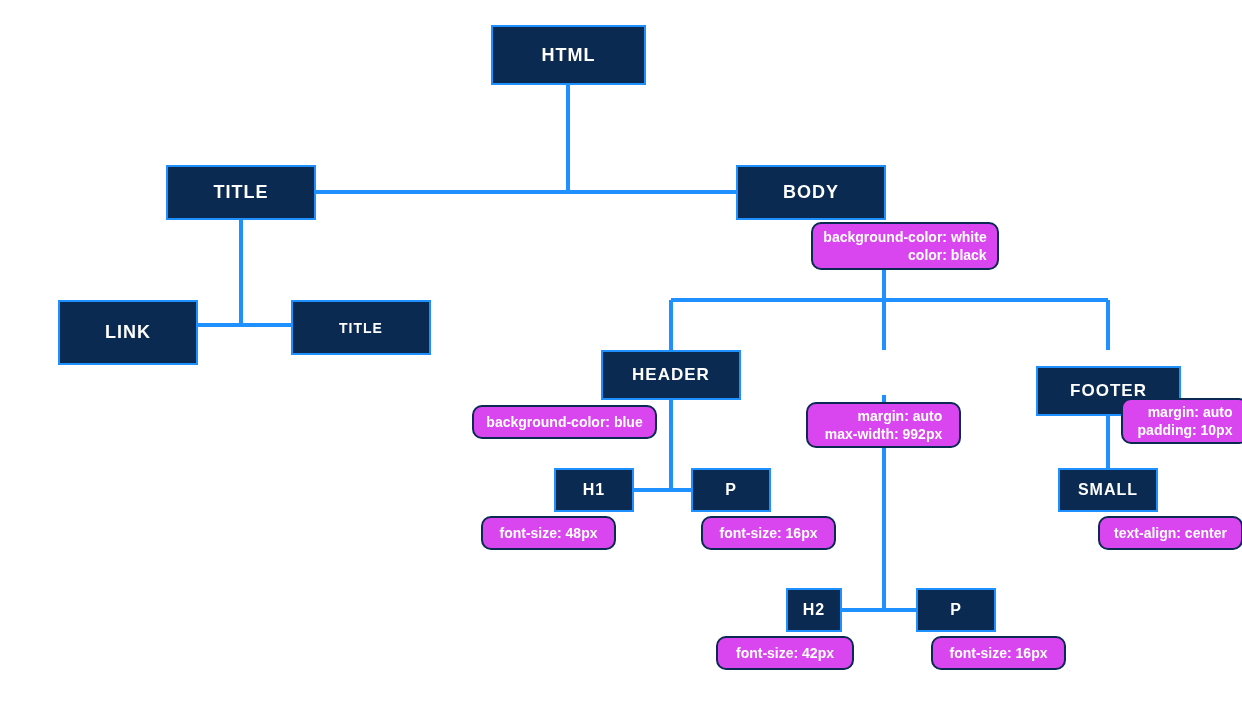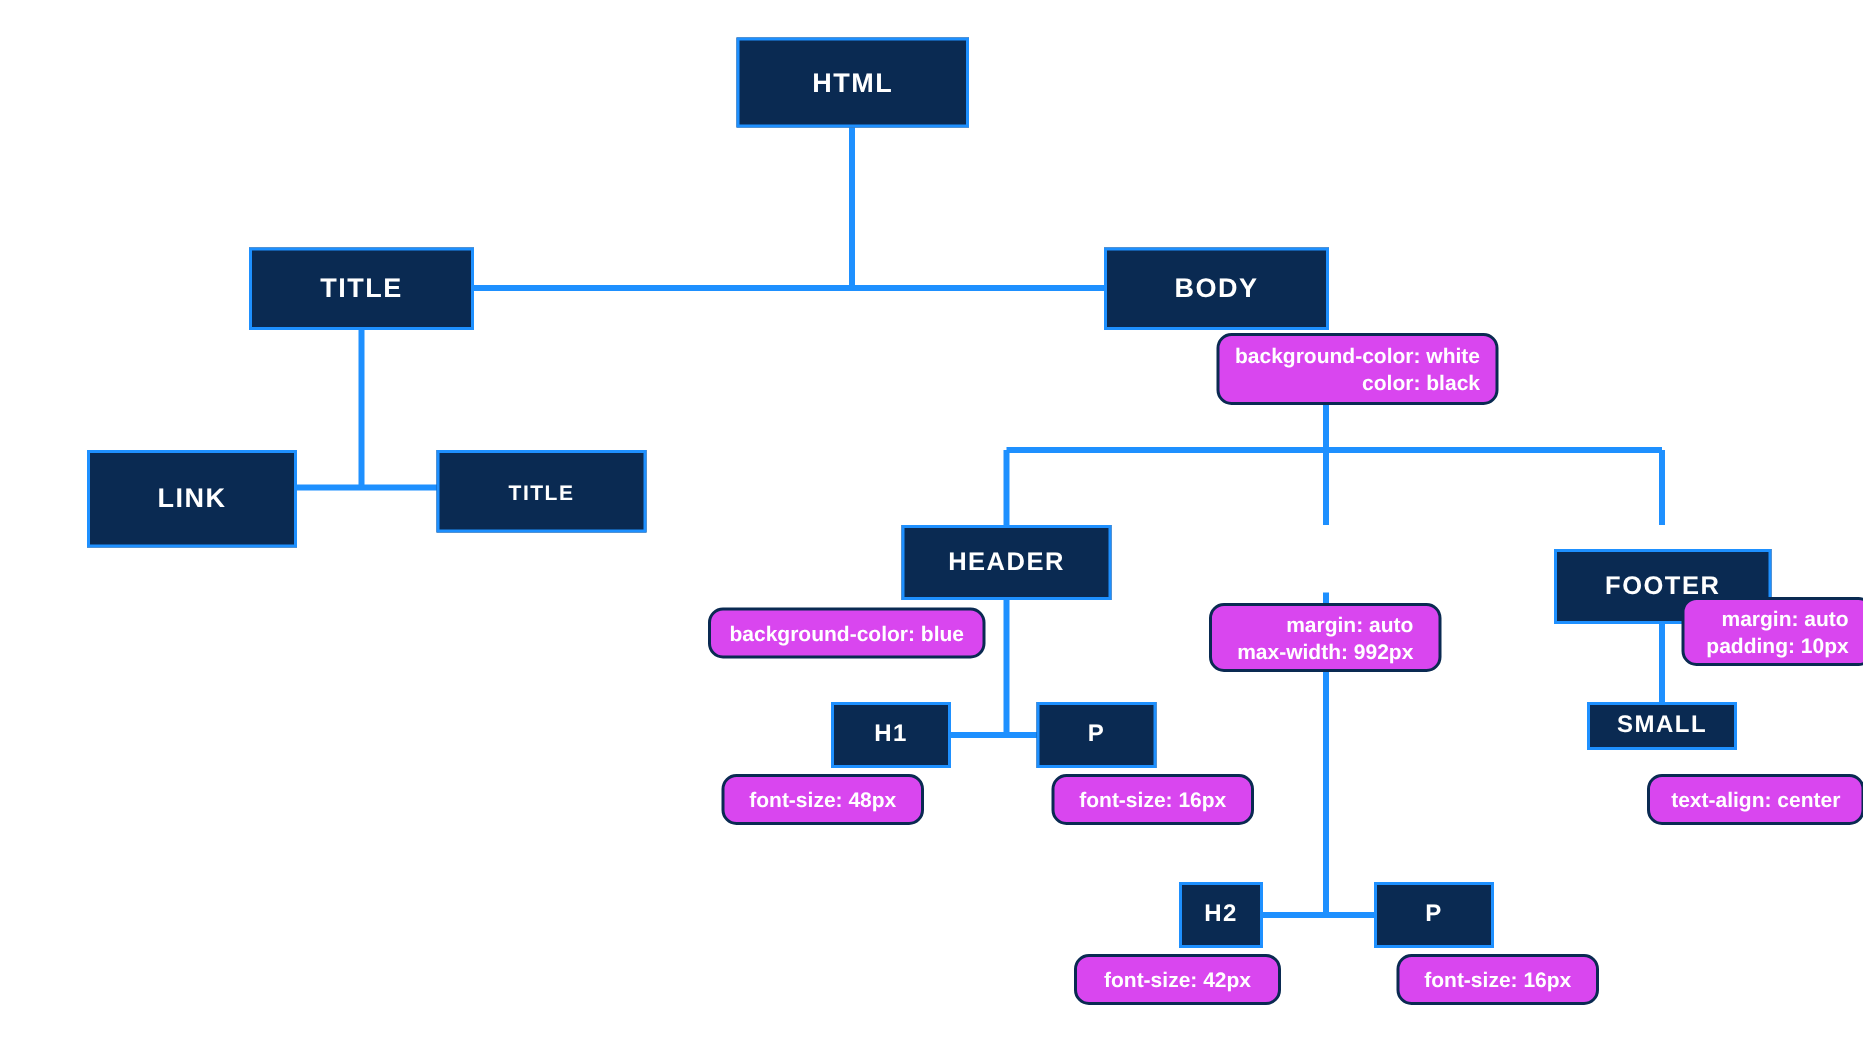--- a/index.html
+++ b/index.html
@@ -146,20 +146,20 @@
     <span>font-size: 42px</span>
   </div>
 
   <div class="node" style="left:880px; top:588px; width:80px; height:44px; font-size:16px;">
     <span>P</span>
   </div>
   <div class="style-box" style="left:895px; top:636px; width:135px; height:34px;">
     <span>font-size: 16px</span>
   </div>
 
-  <div class="node" style="left:1022px; top:468px; width:100px; height:32px; font-size:16px;">
+  <div class="node" style="left:1022px; top:468px; width:100px; height:44px; font-size:16px;">
     <span>SMALL</span>
   </div>
   <div class="style-box" style="left:1062px; top:516px; width:145px; height:34px;">
     <span>text-align: center</span>
   </div>
 
 </div>
 
 </body></html>

